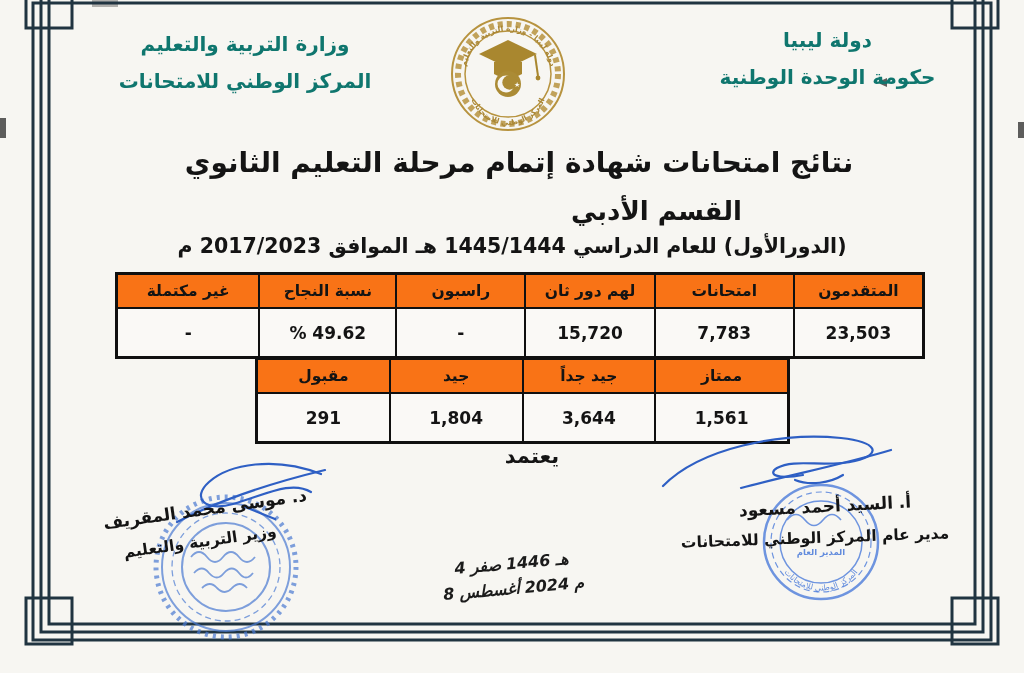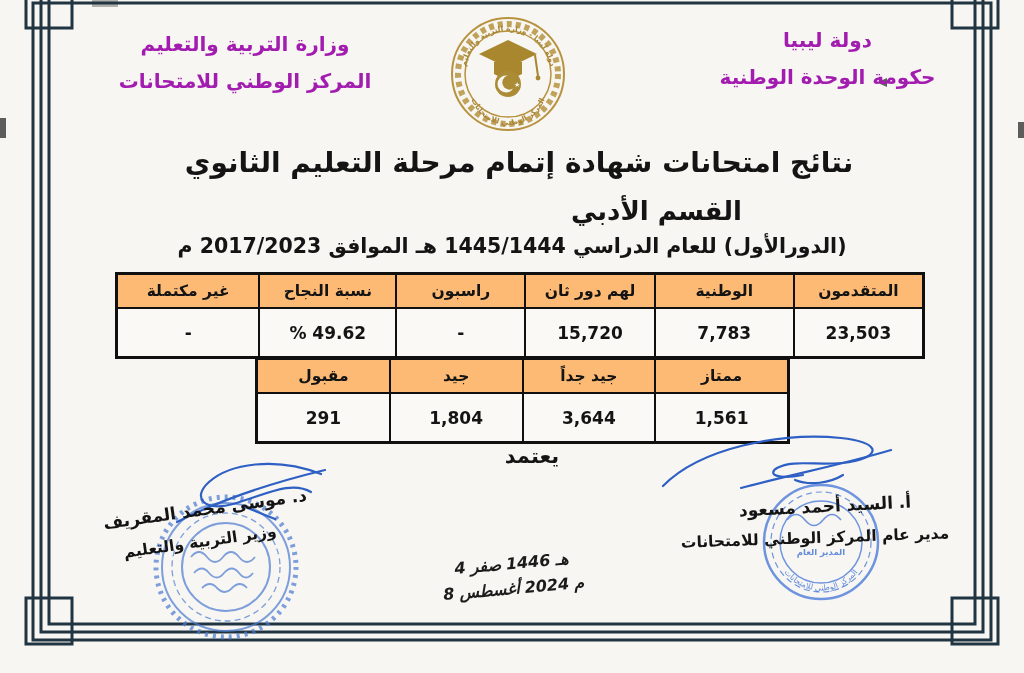--- a/index.html
+++ b/index.html
@@ -6,35 +6,35 @@
   .page{
     position:relative;width:1024px;height:673px;margin:0 auto;
     background:#f7f6f2;overflow:hidden;
     font-family:"DejaVu Sans",sans-serif;color:#141414;
   }
   .abs{position:absolute;}
   .ar{direction:rtl;unicode-bidi:embed;}
   .center{text-align:center;}
 
   
-  .hdr{font-size:20px;font-weight:bold;line-height:37px;color:#a21caf;}
+  .hdr{font-size:20px;font-weight:bold;line-height:37px;color:#0f766e;}
   .hdr-right{left:715px;top:22px;width:225px;}
   .hdr-left{left:95px;top:26px;width:300px;}
 
   
   .title-block{left:100px;right:100px;top:146px;}
   .title-block .t1{font-size:28px;font-weight:bold;margin:0 0 17px 0;}
   .title-block .t2{font-size:26px;font-weight:bold;margin:0 0 8px 0;}
   .title-block .t3{font-size:20.5px;font-weight:bold;margin:0;}
 
   
   table.rtbl{border-collapse:collapse;table-layout:fixed;position:absolute;background:#faf9f6;}
   table.rtbl th,table.rtbl td{border:2px solid #101010;text-align:center;vertical-align:middle;}
   table.rtbl{border:3px solid #101010;}
-  table.rtbl th{background:#fdba74;font-size:15.5px;font-weight:bold;height:30px;padding:1px 2px;}
+  table.rtbl th{background:#f97316;font-size:15.5px;font-weight:bold;height:30px;padding:1px 2px;}
   table.rtbl td{font-size:17px;font-weight:bold;height:45px;}
   .t1{left:115px;top:272px;width:810px;}
   .t2{left:255px;top:357px;width:535px;}
   .t1 .w0{width:16%;} .t1 .w1{width:17.3%;} .t1 .w2{width:16%;}
   .t1 .w3{width:16%;} .t1 .w4{width:17%;} .t1 .w5{width:17.7%;}
   .t2 th{width:25%;}
   td.ltr{direction:ltr;}
 
   
   .approve{left:432px;top:444px;width:200px;font-size:21px;font-weight:bold;}
@@ -121,21 +121,21 @@
   <div class="abs title-block center ar">
     <div class="t1">نتائج امتحانات شهادة إتمام مرحلة التعليم الثانوي</div>
     <div class="t2">القسم الأدبي</div>
     <div class="t3">(الدورالأول) للعام الدراسي 1445/1444 هـ الموافق 2017/2023 م</div>
   </div>
 
   <table class="rtbl t1" dir="rtl">
     <tbody>
         <tr>
       <th class="w0">المتقدمون</th>
-      <th class="w1">الوطنية</th>
+      <th class="w1">امتحانات</th>
       <th class="w2">لهم دور ثان</th>
       <th class="w3">راسبون</th>
       <th class="w4">نسبة النجاح</th>
       <th class="w5">غير مكتملة</th>
     </tr>
     <tr>
       <td>23,503</td>
       <td>7,783</td>
       <td>15,720</td>
       <td>-</td>

